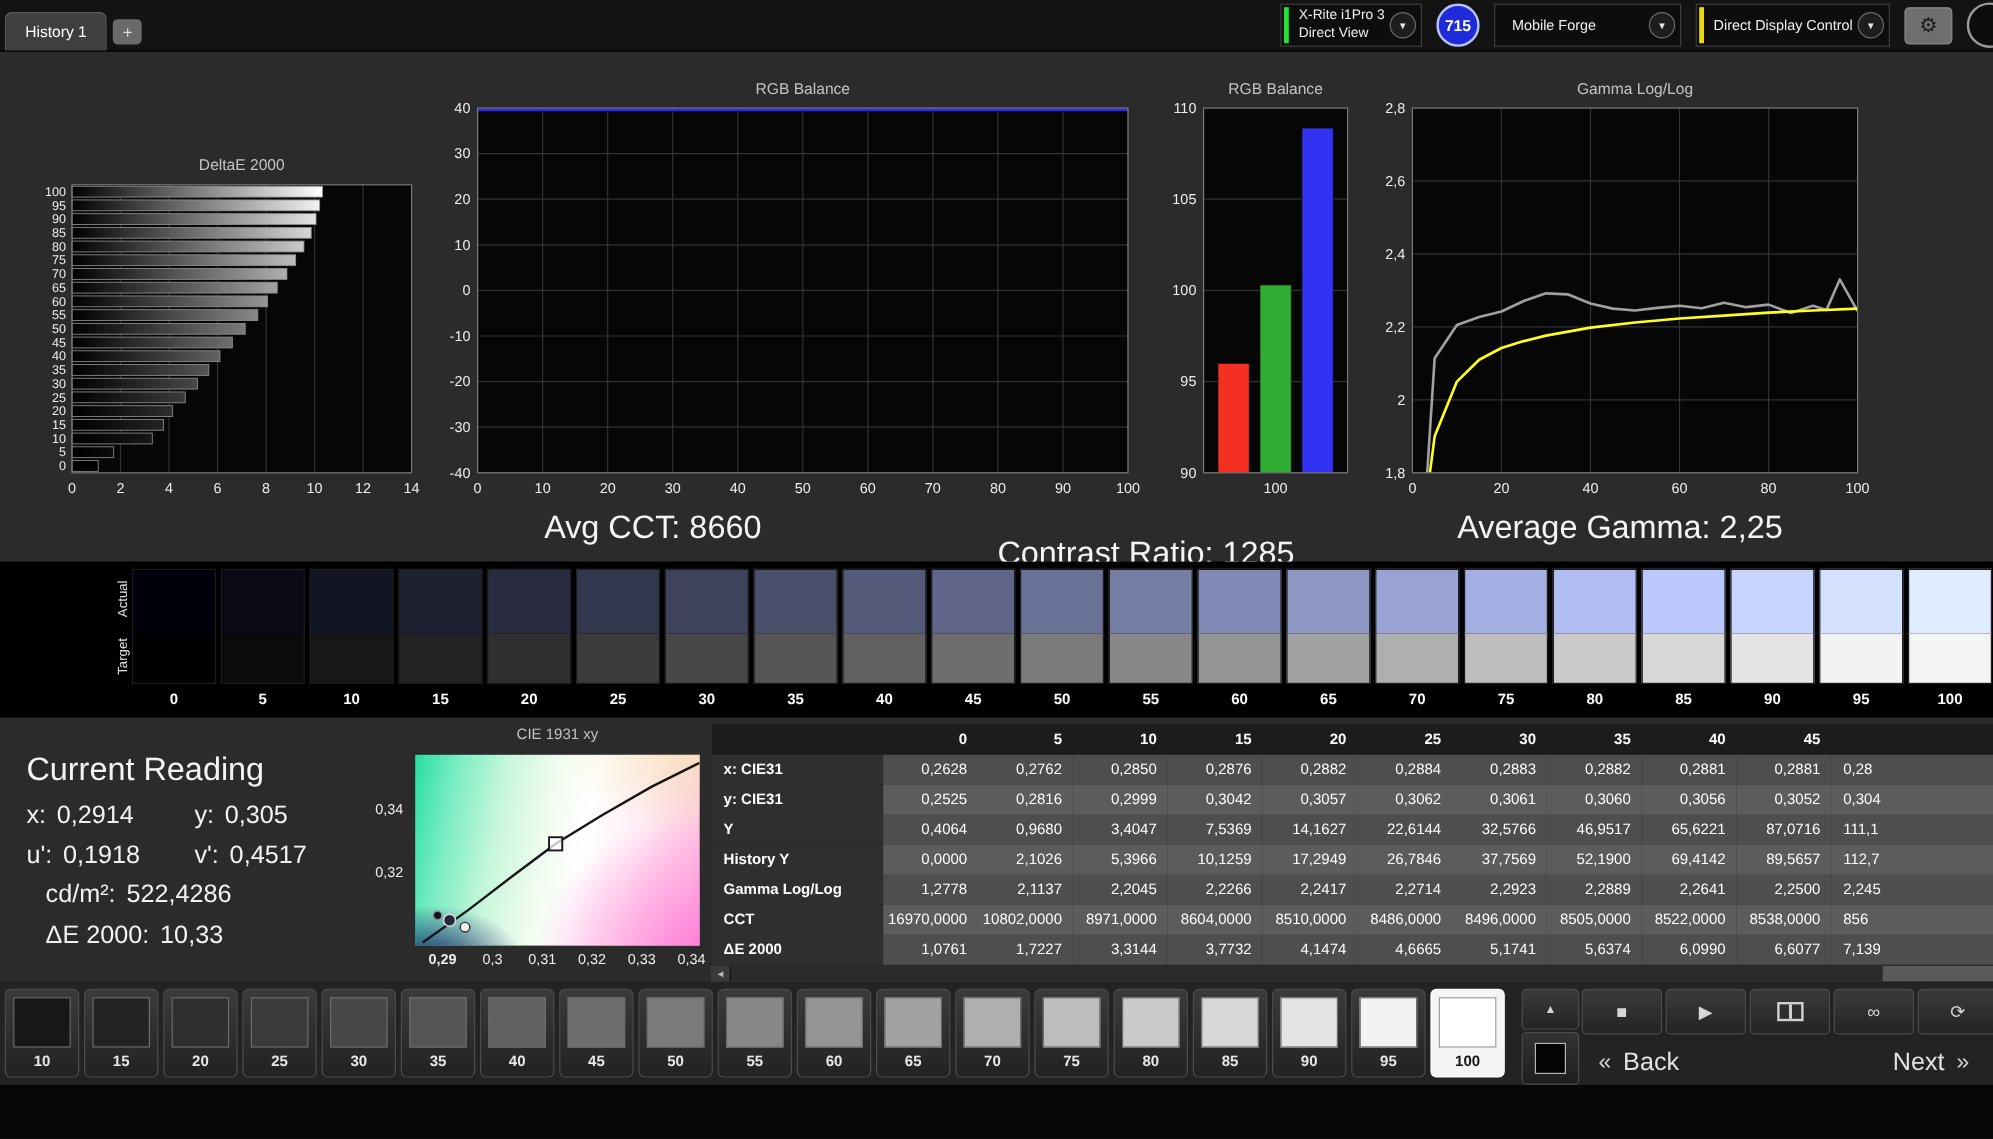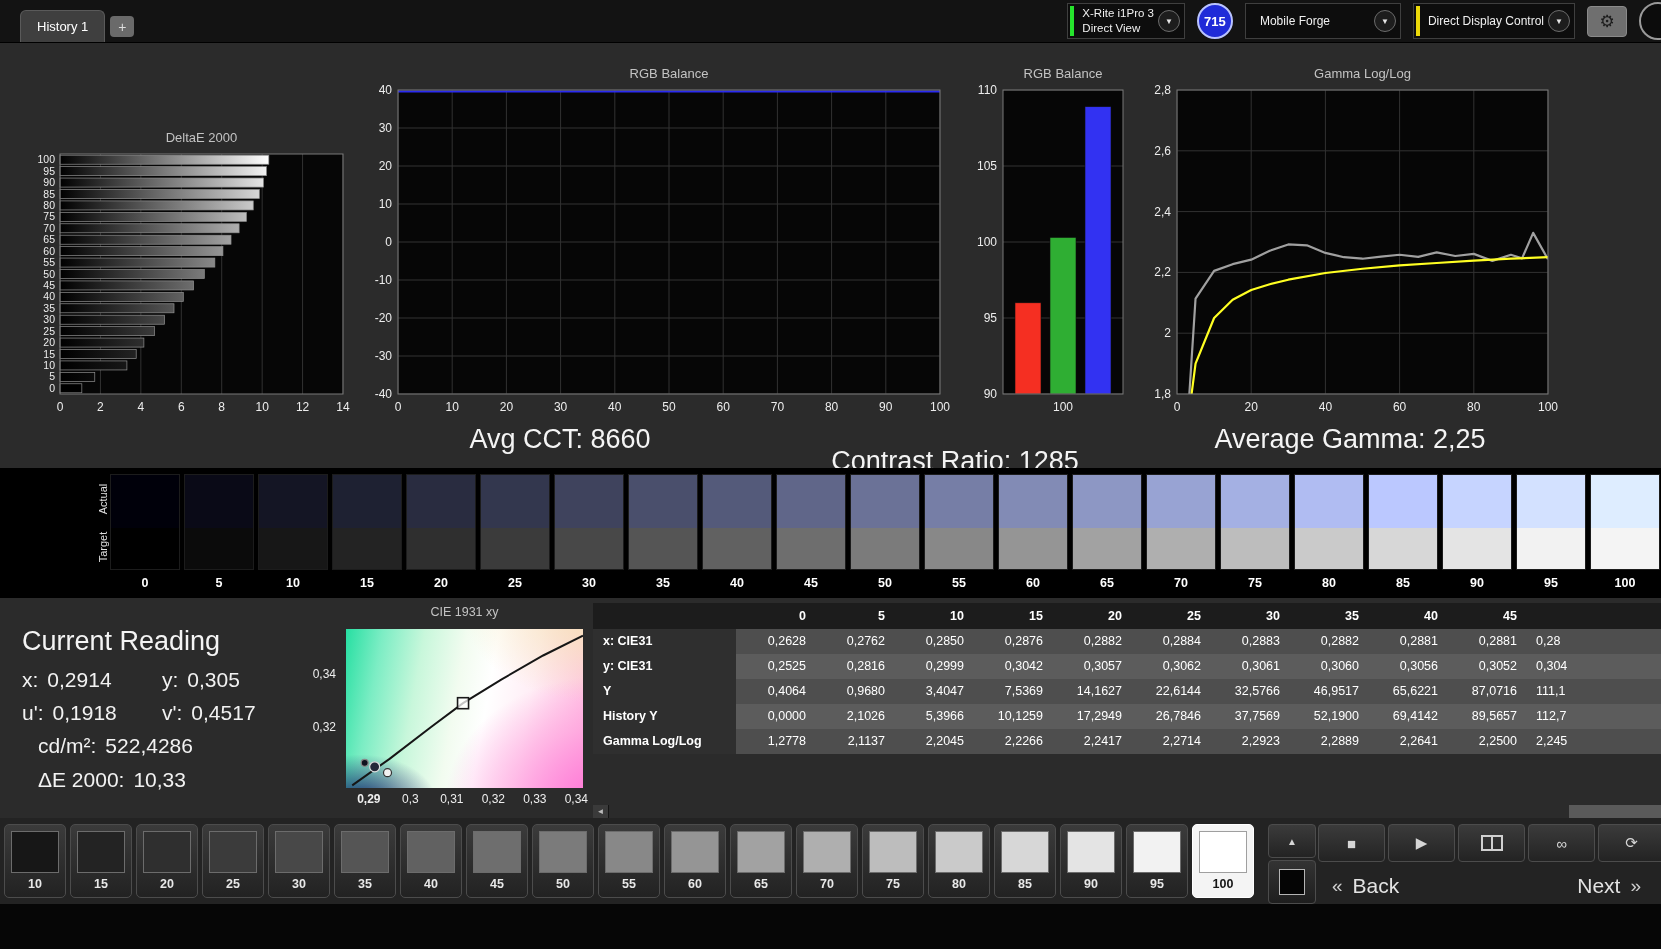--- a/index.html
+++ b/index.html
@@ -2,21 +2,21 @@
 <html><head>
 <meta charset="utf-8">
 <style>
   html,body{margin:0;padding:0;background:#000;}
   .app{position:relative;width:1661px;height:949px;background:#2b2b2b;overflow:hidden;
        font-family:"Liberation Sans",sans-serif;color:#f0f0f0;}
 
   
   .topbar{position:absolute;left:0;top:0;width:1661px;height:42px;background:#131313;
           display:flex;align-items:center;border-bottom:1px solid #000;}
-  .tab{align-self:flex-end;margin-left:20px;height:31px;background:#3f3f3f;border:1px solid #5a5a5a;
+  .tab{align-self:flex-end;margin-left:4px;height:31px;background:#3f3f3f;border:1px solid #5a5a5a;
        border-bottom:none;border-radius:6px 6px 0 0;display:flex;align-items:center;
        padding:0 16px;font-size:13px;color:#fff;cursor:pointer;}
   .add-tab{align-self:flex-end;margin:0 0 5px 5px;width:24px;height:21px;background:#6a6a6a;
        border-radius:4px;color:#ddd;font-size:14px;display:flex;align-items:center;justify-content:center;cursor:pointer;}
   .meters{margin-left:auto;display:flex;align-items:center;gap:12px;padding-right:6px;}
   .meter-box{position:relative;height:34px;background:#0d0d0d;border:1px solid #3f3f3f;
        display:flex;align-items:center;padding:0 30px 0 14px;font-size:12px;cursor:pointer;}
   .meter-box .accent{position:absolute;left:2px;top:2px;bottom:2px;width:4px;background:#555;}
   .mb-lines{display:flex;flex-direction:column;line-height:1.3;font-size:11.5px;}
   .dd{position:absolute;right:4px;top:50%;transform:translateY(-50%);width:20px;height:20px;
@@ -403,21 +403,21 @@
       <text x="264.6" y="349" text-anchor="middle" class="tick">60</text>
       <line x1="338.8" y1="28" x2="338.8" y2="332" class="grid"></line>
       <text x="338.8" y="349" text-anchor="middle" class="tick">80</text>
       <line x1="413" y1="28" x2="413" y2="332" class="grid"></line>
       <text x="413" y="349" text-anchor="middle" class="tick">100</text>
       <polyline points="49.42,408 60.55,236.544 79.1,208.87999999999997 97.65,202.192 116.2,197.63199999999998 134.75,188.816 153.3,182.43200000000004 171.85,183.34399999999994 190.4,190.94400000000005 208.95000000000002,195.2 227.5,196.71999999999994 246.05,194.59200000000004 264.6,192.76799999999997 283.15,194.89600000000002 301.7,190.33599999999998 320.25,193.98399999999998 338.8,191.85599999999994 357.34999999999997,198.84799999999998 375.90000000000003,192.76799999999997 387.03000000000003,196.41599999999997 398.15999999999997,170.87999999999997 413,197.328" fill="none" stroke="#a0a0a0" stroke-width="2.2" stroke-linejoin="round" clip-path="url(#clip-gamma)"></polyline>
       <polyline points="49.42,386.71999999999997 60.55,301.6 79.1,256.00000000000006 97.65,237.76000000000002 116.2,228.032 134.75,222.25599999999997 153.3,217.69599999999994 190.4,211.00799999999998 227.5,206.75199999999992 264.6,203.40800000000002 301.7,200.97600000000003 338.8,198.544 375.90000000000003,196.71999999999994 413,195.2" fill="none" stroke="#ffff22" stroke-width="2.2" stroke-linejoin="round" clip-path="url(#clip-gamma)"></polyline>
       <rect x="42" y="28" width="371" height="304" fill="none" stroke="#787878" stroke-width="1"></rect>
     </svg>
 
-  <div class="stat" style="left:380px;top:424px;width:360px">Avg CCT: 8660</div>
+  <div class="stat" style="left:364px;top:424px;width:360px">Avg CCT: 8660</div>
   <div class="stat" style="left:770px;top:446px;width:370px">Contrast Ratio: 1285</div>
   <div class="stat" style="left:1160px;top:424px;width:380px">Average Gamma: 2,25</div>
 
   <div class="strip">
     <div class="strip-label" style="top:25px">Actual</div>
     <div class="strip-label" style="top:73px">Target</div>
     <div class="strip-swatches" id="strip-swatches">
         <div class="sw">
           <div class="sw-a" style="background: rgb(0, 0, 10);"></div>
           <div class="sw-t" style="background: rgb(0, 0, 0);"></div>
@@ -661,20 +661,48 @@
         <div class="tcell td">2,2045</div>
         <div class="tcell td">2,2266</div>
         <div class="tcell td">2,2417</div>
         <div class="tcell td">2,2714</div>
         <div class="tcell td">2,2923</div>
         <div class="tcell td">2,2889</div>
         <div class="tcell td">2,2641</div>
         <div class="tcell td">2,2500</div>
         <div class="tcell td frag">2,245</div>
       </div>
+      <div class="trow even">
+        <div class="tcell rowlab">CCT</div>
+        <div class="tcell td">16970,0000</div>
+        <div class="tcell td">10802,0000</div>
+        <div class="tcell td">8971,0000</div>
+        <div class="tcell td">8604,0000</div>
+        <div class="tcell td">8510,0000</div>
+        <div class="tcell td">8486,0000</div>
+        <div class="tcell td">8496,0000</div>
+        <div class="tcell td">8505,0000</div>
+        <div class="tcell td">8522,0000</div>
+        <div class="tcell td">8538,0000</div>
+        <div class="tcell td frag">856</div>
+      </div>
+      <div class="trow odd">
+        <div class="tcell rowlab">ΔE 2000</div>
+        <div class="tcell td">1,0761</div>
+        <div class="tcell td">1,7227</div>
+        <div class="tcell td">3,3144</div>
+        <div class="tcell td">3,7732</div>
+        <div class="tcell td">4,1474</div>
+        <div class="tcell td">4,6665</div>
+        <div class="tcell td">5,1741</div>
+        <div class="tcell td">5,6374</div>
+        <div class="tcell td">6,0990</div>
+        <div class="tcell td">6,6077</div>
+        <div class="tcell td frag">7,139</div>
+      </div>
     </div>
   <div class="hscroll">
     <div class="hs-arrow">◄</div>
     <div class="hs-thumb"></div>
   </div>
 
   <div class="toolbar">
     <div class="toolbar-swatches" id="toolbar-swatches">
         <div class="tile">
           <div class="tile-sw" style="background: rgb(23, 23, 23);"></div>

